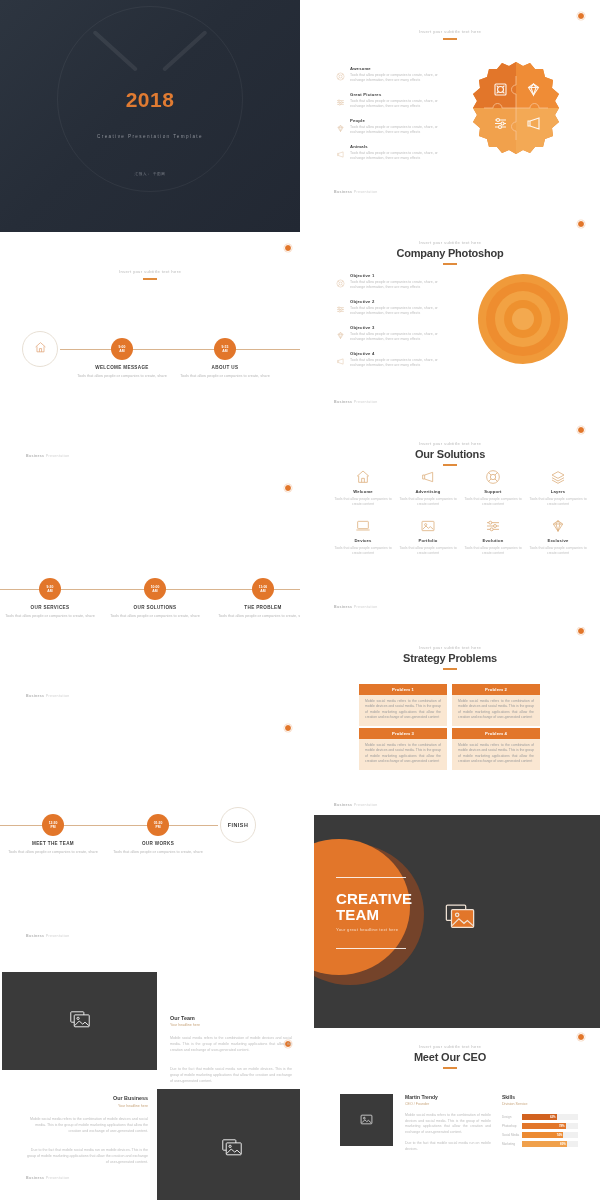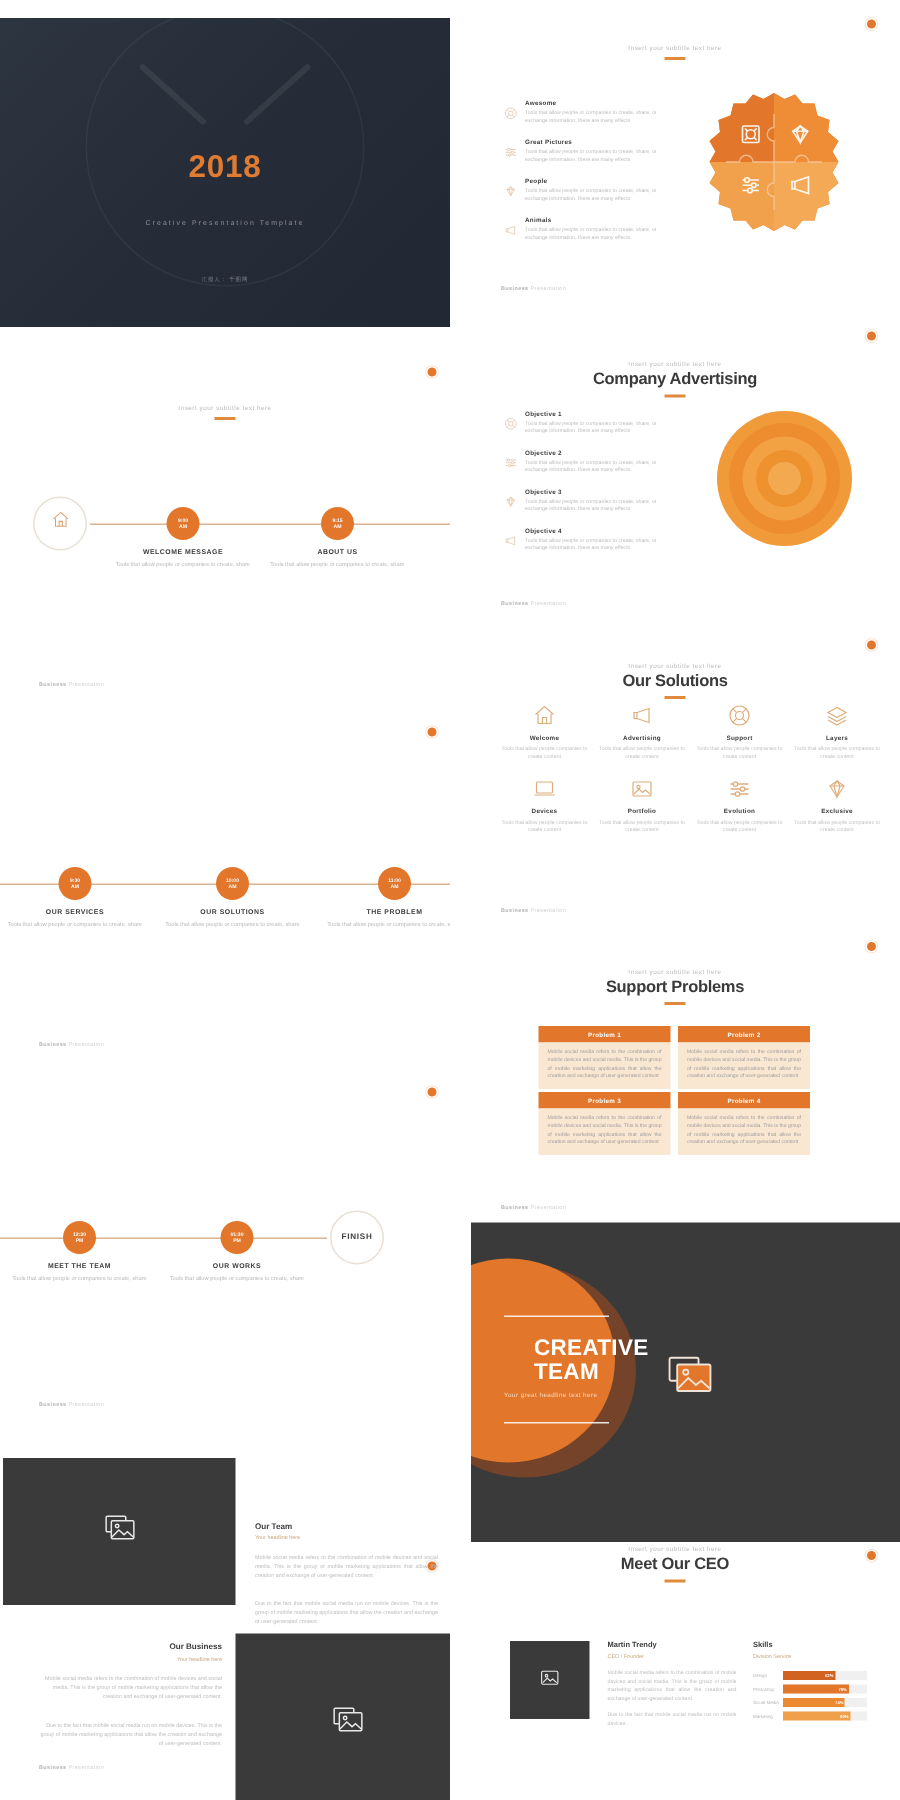--- a/index.html
+++ b/index.html
@@ -155,21 +155,21 @@
     position: absolute; left: -38px; top: 28px; width: 148px; height: 142px;
     background: #74432a; border-radius: 50%;
   }
   .ct .blob {
     position: absolute; left: -46px; top: 24px; width: 142px; height: 136px;
     background: #e2762a; border-radius: 50%;
   }
   .ct .ln { position: absolute; height: 1px; background: rgba(255,255,255,.85); width: 70px; }
   .ct .big {
     position: absolute; left: 22px; top: 76px; color: #fff;
-    font-size: 15px; font-weight: bold; line-height: 16px; letter-spacing: .2px; margin-left: 20px;
+    font-size: 15px; font-weight: bold; line-height: 16px; letter-spacing: .2px;
   }
   .ct .sm {
     position: absolute; left: 22px; top: 112px; color: #f6d9c2;
     font-size: 4.2px; letter-spacing: .3px;
   }
 
   
   .ph-box {
     position: absolute; background: #3a3a3a; display: flex;
     align-items: center; justify-content: center;
@@ -199,21 +199,21 @@
   .tb-s { position: absolute; font-size: 3.6px; color: #c9a77f; }
   .tb-p { position: absolute; font-size: 3.6px; color: #bdbdbd; line-height: 6px; text-align: justify; }
 </style>
 </head>
 <body>
 
 <div class="page">
 
   <div class="col col-left">
 
-    <div class="slide cover" style="top:12px;height:206px">
+    <div class="slide cover" style="top:0;height:232px">
       <div class="ring"></div>
       <div class="chev"></div>
       <div class="year">2018</div>
       <div class="en">Creative Presentation Template</div>
       <div class="presenter">汇报人： 千图网</div>
     </div>
 
     <div class="slide" style="top:232px;height:240px">
       <div class="dot-marker" style="right:8px;top:12px">
           <span></span>
@@ -477,21 +477,21 @@
         <span>Presentation</span>
       </div>
     </div>
 
     <div class="slide" style="top:212px;height:208px">
       <div class="dot-marker" style="right:15px;top:8px">
           <span></span>
         </div>
       <div style="padding-top:28px">
         <div class="subtitle">Insert your subtitle text here</div>
-        <div class="title">Company Advertising</div>
+        <div class="title">Company Photoshop</div>
         <div class="title-rule"></div>
       </div>
 
       <div class="list-row" style="left:36px;top:61px">
         <span class="ic">
           <svg width="9" height="9" viewBox="0 0 24 24" fill="none" stroke="#d9b48f" stroke-width="1.4">
             <circle cx="12" cy="12" r="9.5"></circle>
               <circle cx="12" cy="12" r="4"></circle>
             <path d="M5.2 5.2l3.9 3.9M18.8 5.2l-3.9 3.9M5.2 18.8l3.9-3.9M18.8 18.8l-3.9-3.9"></path>
           </svg>
@@ -658,21 +658,21 @@
         <span>Presentation</span>
       </div>
     </div>
 
     <div class="slide" style="top:627px;height:188px">
       <div class="dot-marker" style="right:15px;top:0px">
           <span></span>
         </div>
       <div style="padding-top:18px">
         <div class="subtitle">Insert your subtitle text here</div>
-        <div class="title">Support Problems</div>
+        <div class="title">Strategy Problems</div>
         <div class="title-rule"></div>
       </div>
 
       <div class="prob" style="left:59px;top:57px">
         <div class="hd">Problem 1</div>
         <div class="bd">Mobile social media refers to the combination of mobile devices and social media. This is the group of mobile marketing applications that allow the creation and exchange of user-generated content</div>
       </div>
       <div class="prob" style="left:152px;top:57px">
         <div class="hd">Problem 2</div>
         <div class="bd">Mobile social media refers to the combination of mobile devices and social media. This is the group of mobile marketing applications that allow the creation and exchange of user-generated content</div>
@@ -709,21 +709,21 @@
           <circle cx="10.5" cy="9.5" r="1.5"></circle>
           <path d="M6 19l6-6 4.5 4 3-2.5 5 4.5"></path>
         </svg>
       </div>
     </div>
 
     <div class="slide" style="top:1028px;height:172px">
       <div class="dot-marker" style="right:15px;top:5px">
           <span></span>
         </div>
-      <div style="padding-top:2px">
+      <div style="padding-top:16px">
         <div class="subtitle">Insert your subtitle text here</div>
         <div class="title">Meet Our CEO</div>
         <div class="title-rule"></div>
       </div>
 
       <div class="ph-box" style="left:40px;top:66px;width:53px;height:52px">
         <span>
           <svg width="13" height="11" viewBox="0 0 24 20" fill="none" stroke="#e9e9e9" stroke-width="1.4">
             <rect x="2" y="2" width="20" height="16" rx="1.5"></rect>
             <circle cx="8" cy="7.5" r="1.6"></circle>

